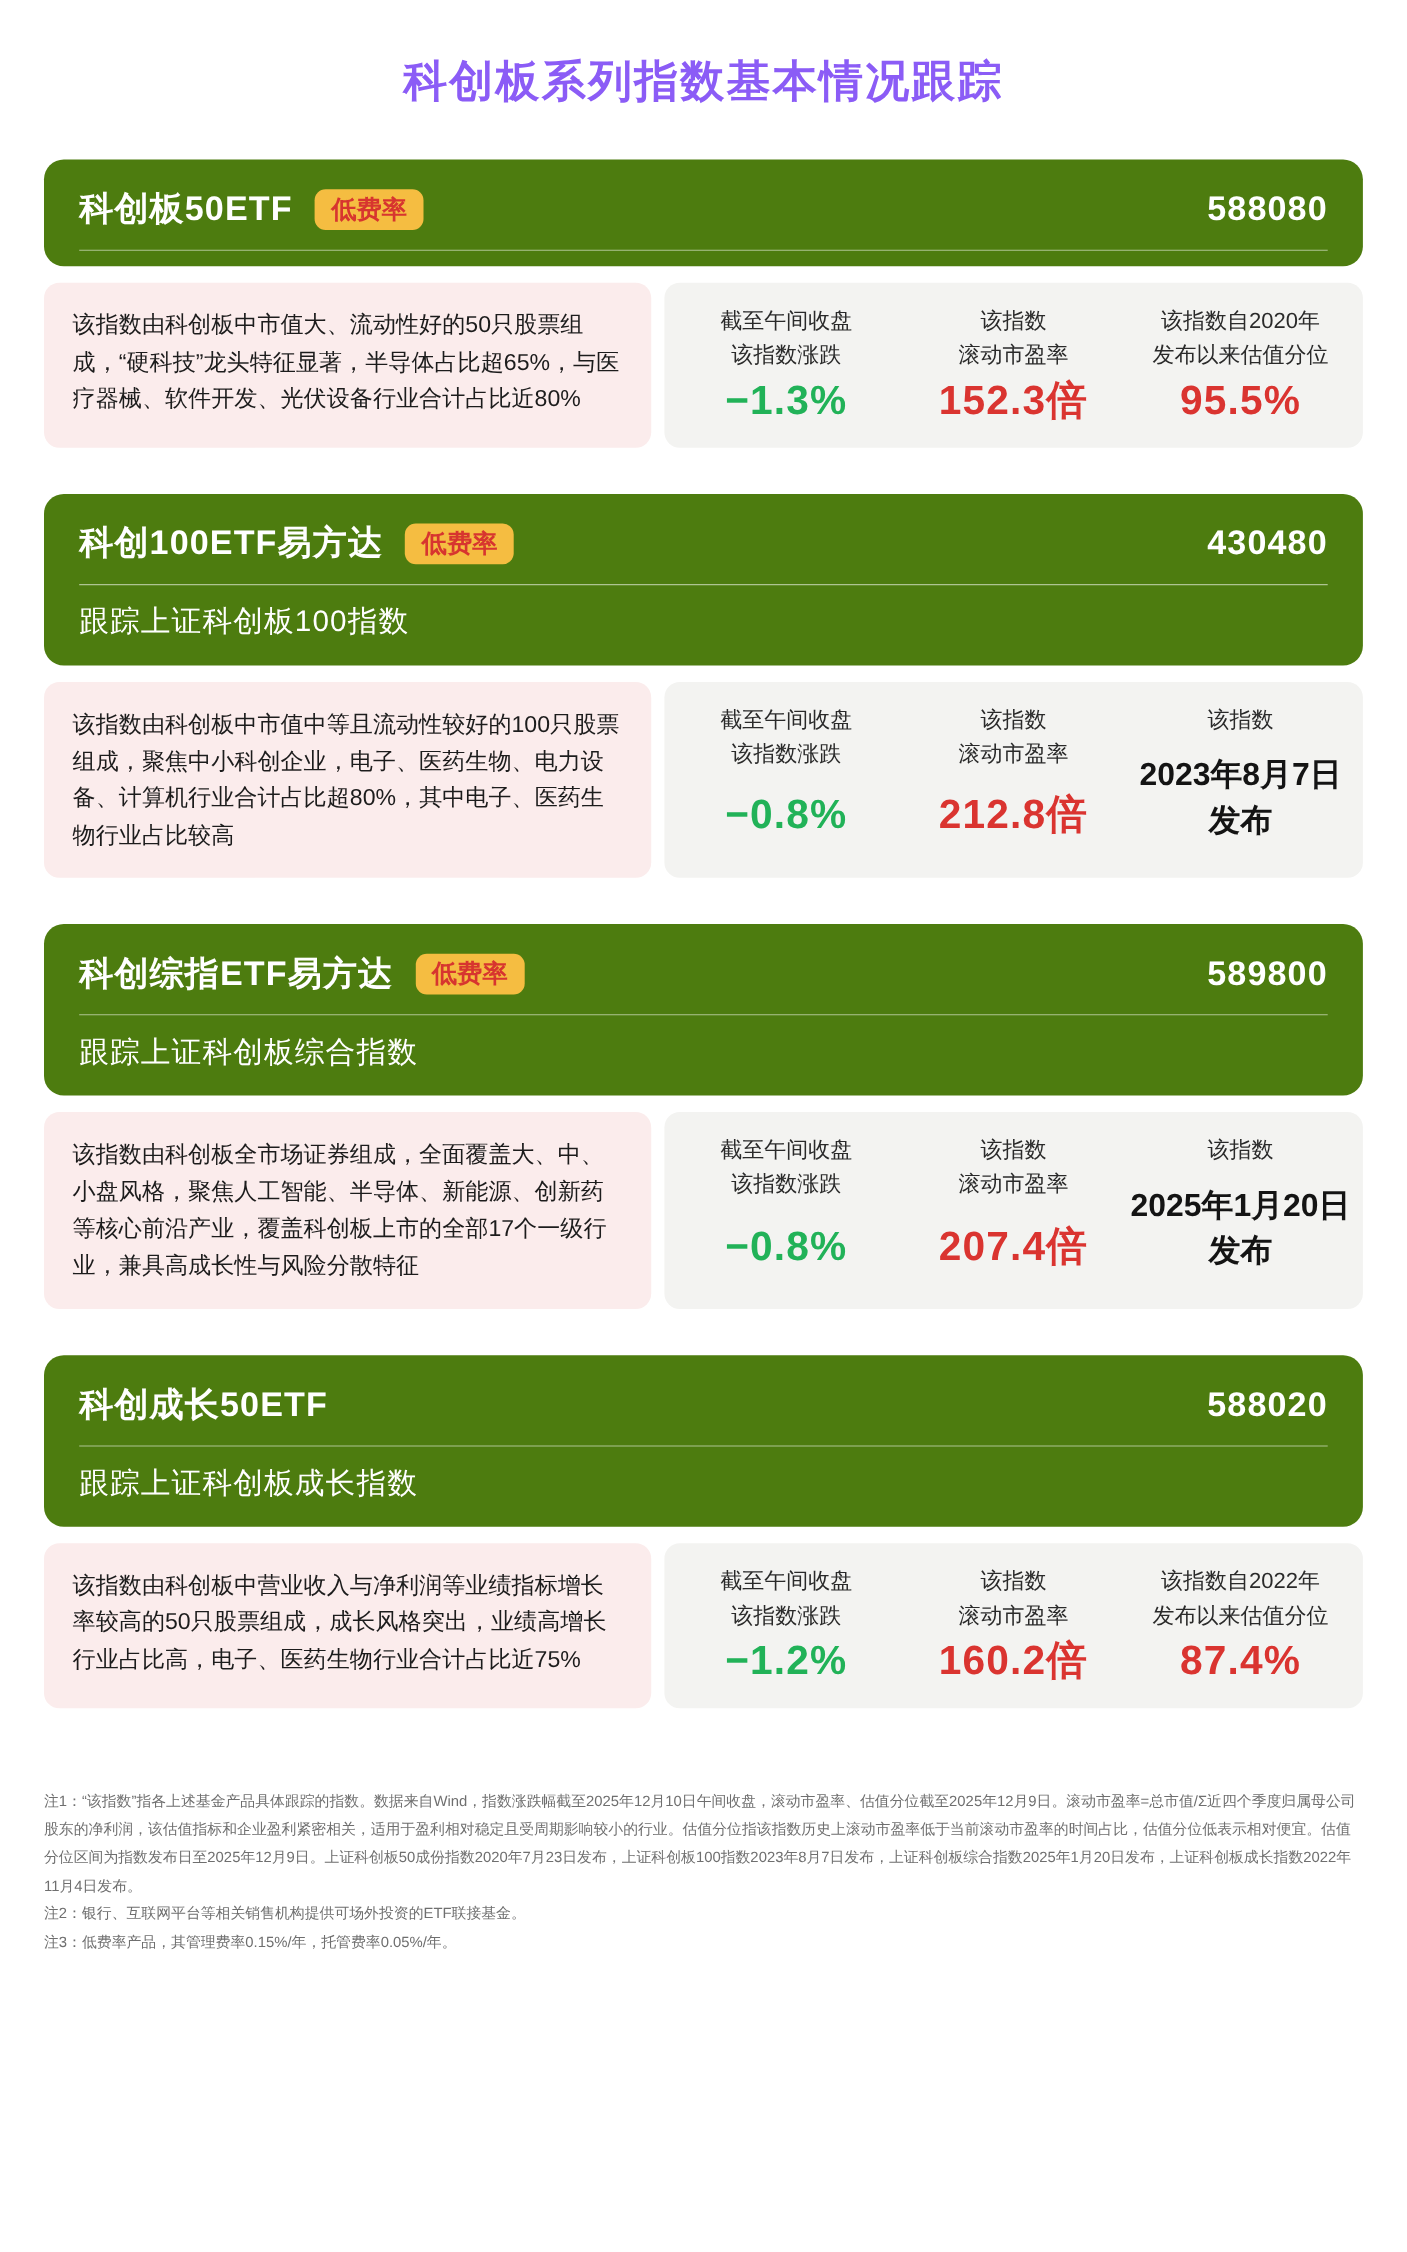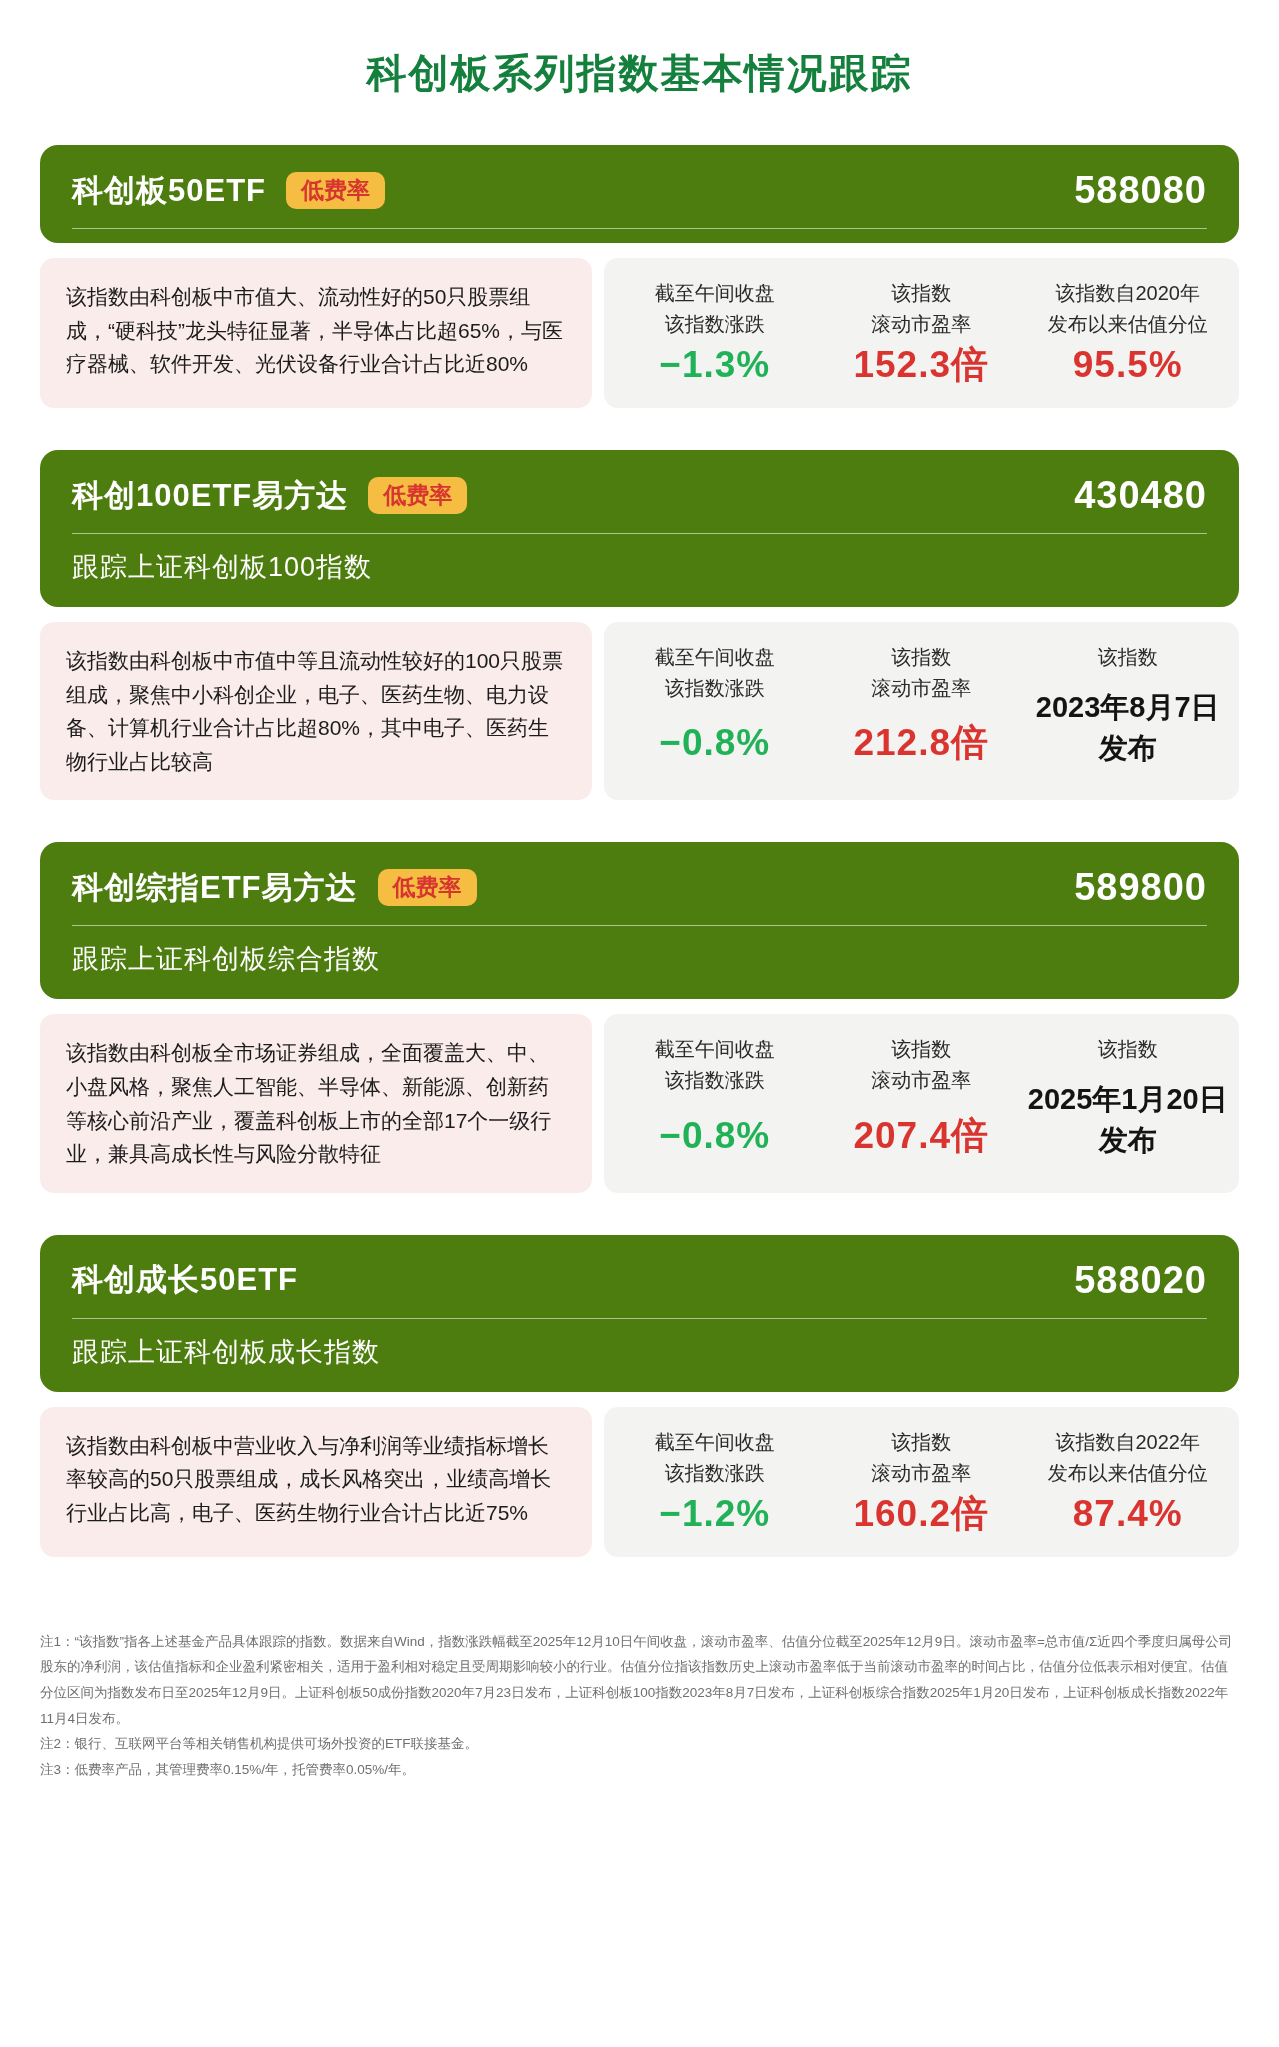--- a/index.html
+++ b/index.html
@@ -1,31 +1,31 @@
 <!DOCTYPE html>
 <html><head>
 <meta charset="utf-8">
 <style>
   html,body{margin:0;padding:0;background:#ffffff;}
   body{font-family:"Liberation Sans","DejaVu Sans",sans-serif;color:#1f1f1f;}
   .page{width:1279px;box-sizing:border-box;margin:0 auto;padding:46px 40px 28px;background:#fff;}
 
-  .page-title{font-size:40px;font-weight:700;color:#15803d;text-align:center;letter-spacing:2px;margin:0;}
+  .page-title{font-size:40px;font-weight:700;color:#8b5cf6;text-align:center;letter-spacing:2px;margin:0;}
   .page-date{font-size:22px;font-weight:600;color:#d7352f;text-align:center;margin-top:12px;}
 
   .card{margin-top:42px;}
   .card:first-of-type{margin-top:44px;}
 
   .card-head{background:#4d7c0f;border-radius:18px;padding:18px 32px 14px;color:#fff;}
   .head-top{display:flex;align-items:center;justify-content:space-between;padding:6px 0 16px;}
   .head-left{display:flex;align-items:center;}
   .etf-name{font-size:31px;font-weight:700;letter-spacing:1px;}
   .badge{margin-left:20px;background:#f5bd41;color:#d7352f;font-size:23px;font-weight:700;
          padding:7px 15px;border-radius:10px;line-height:1;}
-  .etf-code{font-size:38px;font-weight:700;letter-spacing:1px;}
+  .etf-code{font-size:31px;font-weight:700;letter-spacing:1px;}
   .head-divider{border-top:1px solid rgba(255,255,255,.55);height:0;}
   .head-sub{font-size:27px;font-weight:400;padding:15px 0 8px;letter-spacing:1px;}
 
   .card-body{display:flex;align-items:stretch;gap:12px;margin-top:15px;}
   .desc{width:46%;box-sizing:border-box;background:#fbecec;border-radius:14px;
         padding:22px 26px;font-size:21px;line-height:1.6;color:#1c1c1c;}
   .metrics{flex:1;background:#f3f3f1;border-radius:14px;display:flex;padding:20px 8px 14px;box-sizing:border-box;}
   .metric{flex:1;display:flex;flex-direction:column;align-items:center;text-align:center;}
   .m-label{font-size:20px;color:#2a2a2a;line-height:1.55;font-weight:500;}
   .m-label span{display:block;}

